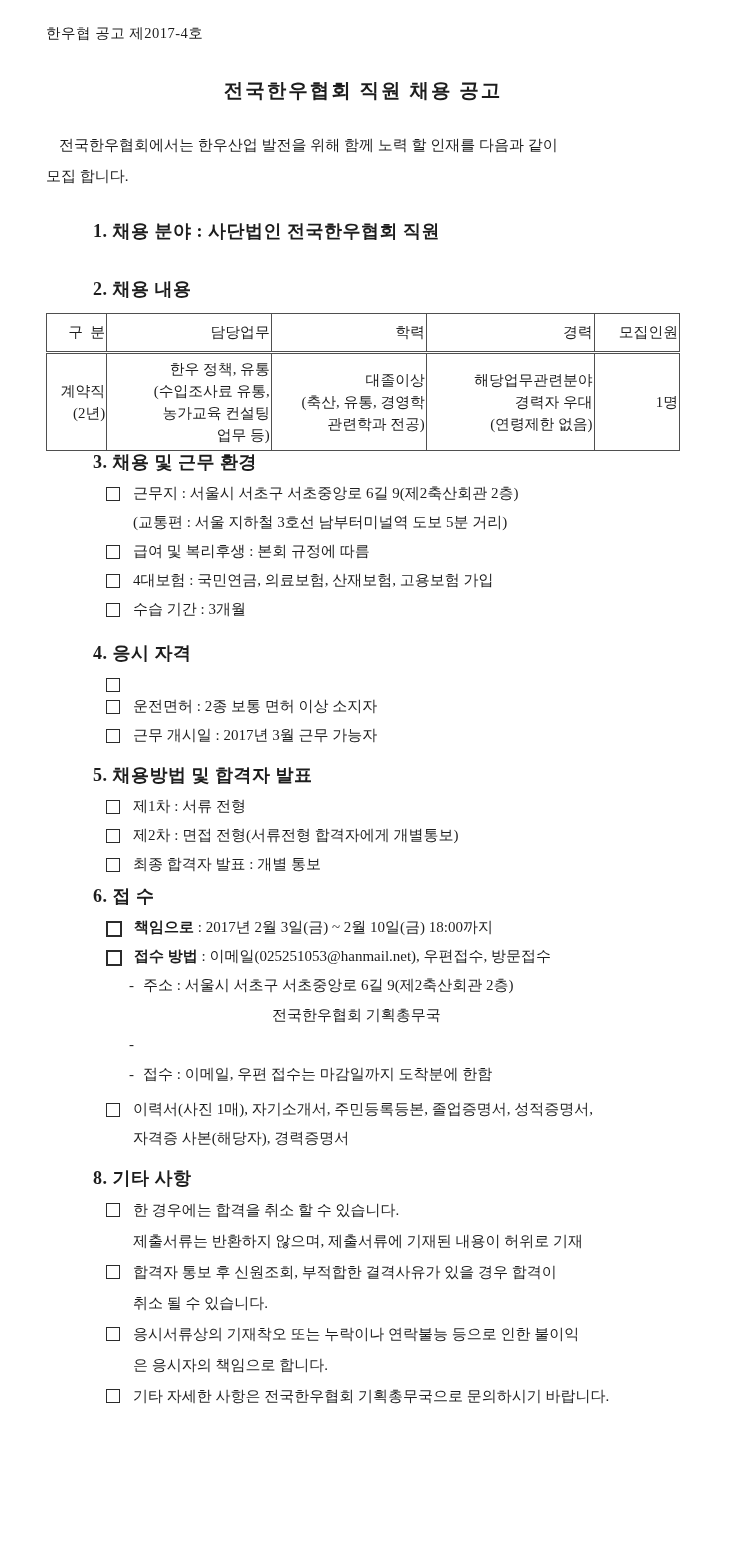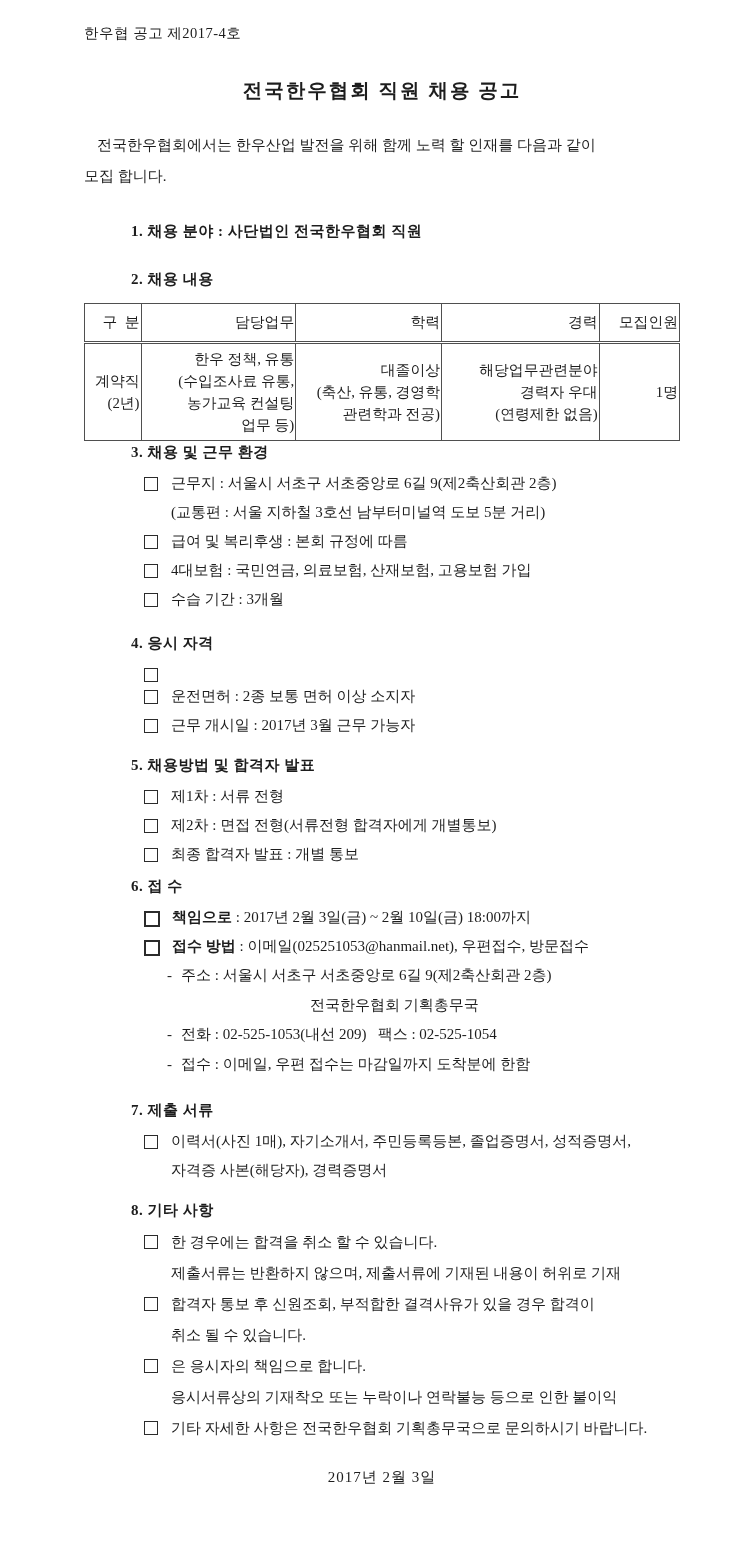--- a/index.html
+++ b/index.html
@@ -1,21 +1,21 @@
 <!DOCTYPE html>
 <html><head>
 <meta charset="utf-8">
 <style>
   html, body { margin: 0; padding: 0; background: #ffffff; }
   .page {
     position: relative;
     width: 750px;
     height: 1560px;
     box-sizing: border-box;
-    padding: 24px 70px 0 84px;
+    padding: 24px 70px 0 46px;
     background: #ffffff;
     color: #1d1d1d;
     font-family: "Liberation Serif", "DejaVu Serif", serif;
     font-size: 15px;
     word-break: keep-all;
     overflow: hidden;
   }
   .doc-number { font-size: 14.5px; letter-spacing: 0.5px; }
   .title {
     margin: 34px 0 0 0;
@@ -23,26 +23,26 @@
     font-size: 19.5px;
     font-weight: bold;
     letter-spacing: 2px;
   }
   .intro { margin-top: 26px; line-height: 31px; }
   .intro-l1 { text-indent: 13px; }
 
   .sec-heading {
     padding-left: 47px;
     font-weight: bold;
-    font-size: 15px;
+    font-size: 18px;
     letter-spacing: 0.5px;
     line-height: 22px;
   }
   .mt-s1 { margin-top: 28px; }
-  .mt-s2 { margin-top: 26px; }
+  .mt-s2 { margin-top: 36px; }
   .mt-s3 { }
   .mt-s4 { margin-top: 18px; }
   .mt-s5 { margin-top: 14px; }
   .mt-s6 { margin-top: 6px; }
   .mt-s7 { margin-top: 20px; }
   .mt-s8 { margin-top: 14px; }
   .sec-body { margin-top: 6px; }
 
   .item { display: flex; padding-left: 60px; line-height: 29px; }
   .item8 { line-height: 31px; }
@@ -219,30 +219,28 @@
       <span class="item-text"><span class="lbl">접수 방법</span><span> : 이메일(025251053@hanmail.net), 우편접수, 방문접수</span></span>
     </div>
     <div class="details">
       <div class="detail">
         <span class="dash">-</span>
         <span>주소 : 서울시 서초구 서초중앙로 6길 9(제2축산회관 2층)</span>
       </div>
       <div class="detail-cont">전국한우협회 기획총무국</div>
       <div class="detail">
         <span class="dash">-</span>
-        <span class="pre">전화 : 02-525-1053(내선 209)   팩스 : 02-525-1054</span>
       </div>
       <div class="detail">
         <span class="dash">-</span>
         <span>접수 : 이메일, 우편 접수는 마감일까지 도착분에 한함</span>
       </div>
     </div>
   </div>
 
-  <div class="sec-heading mt-s7">7. 제출 서류</div>
   <div class="sec-body">
     <div class="item">
       <span class="cb"></span>
       <span class="item-text">
         <span style="display:block">이력서(사진 1매), 자기소개서, 주민등록등본, 졸업증명서, 성적증명서,</span>
         <span style="display:block">자격증 사본(해당자), 경력증명서</span>
       </span>
     </div>
   </div>
 
@@ -258,27 +256,26 @@
     <div class="item item8">
       <span class="cb"></span>
       <span class="item-text">
         <span style="display:block">합격자 통보 후 신원조회, 부적합한 결격사유가 있을 경우 합격이</span>
         <span style="display:block">취소 될 수 있습니다.</span>
       </span>
     </div>
     <div class="item item8">
       <span class="cb"></span>
       <span class="item-text">
+        <span style="display:block">응시서류상의 기재착오 또는 누락이나 연락불능 등으로 인한 불이익</span>
         <span style="display:block">은 응시자의 책임으로 합니다.</span>
-        <span style="display:block">응시서류상의 기재착오 또는 누락이나 연락불능 등으로 인한 불이익</span>
       </span>
     </div>
     <div class="item item8">
       <span class="cb"></span>
       <span class="item-text">
         <span style="display:block">기타 자세한 사항은 전국한우협회 기획총무국으로 문의하시기 바랍니다.</span>
       </span>
     </div>
   </div>
 
-  <div class="date-line">2017년 2월 3일</div>
 
 </div>
 
 </body></html>

